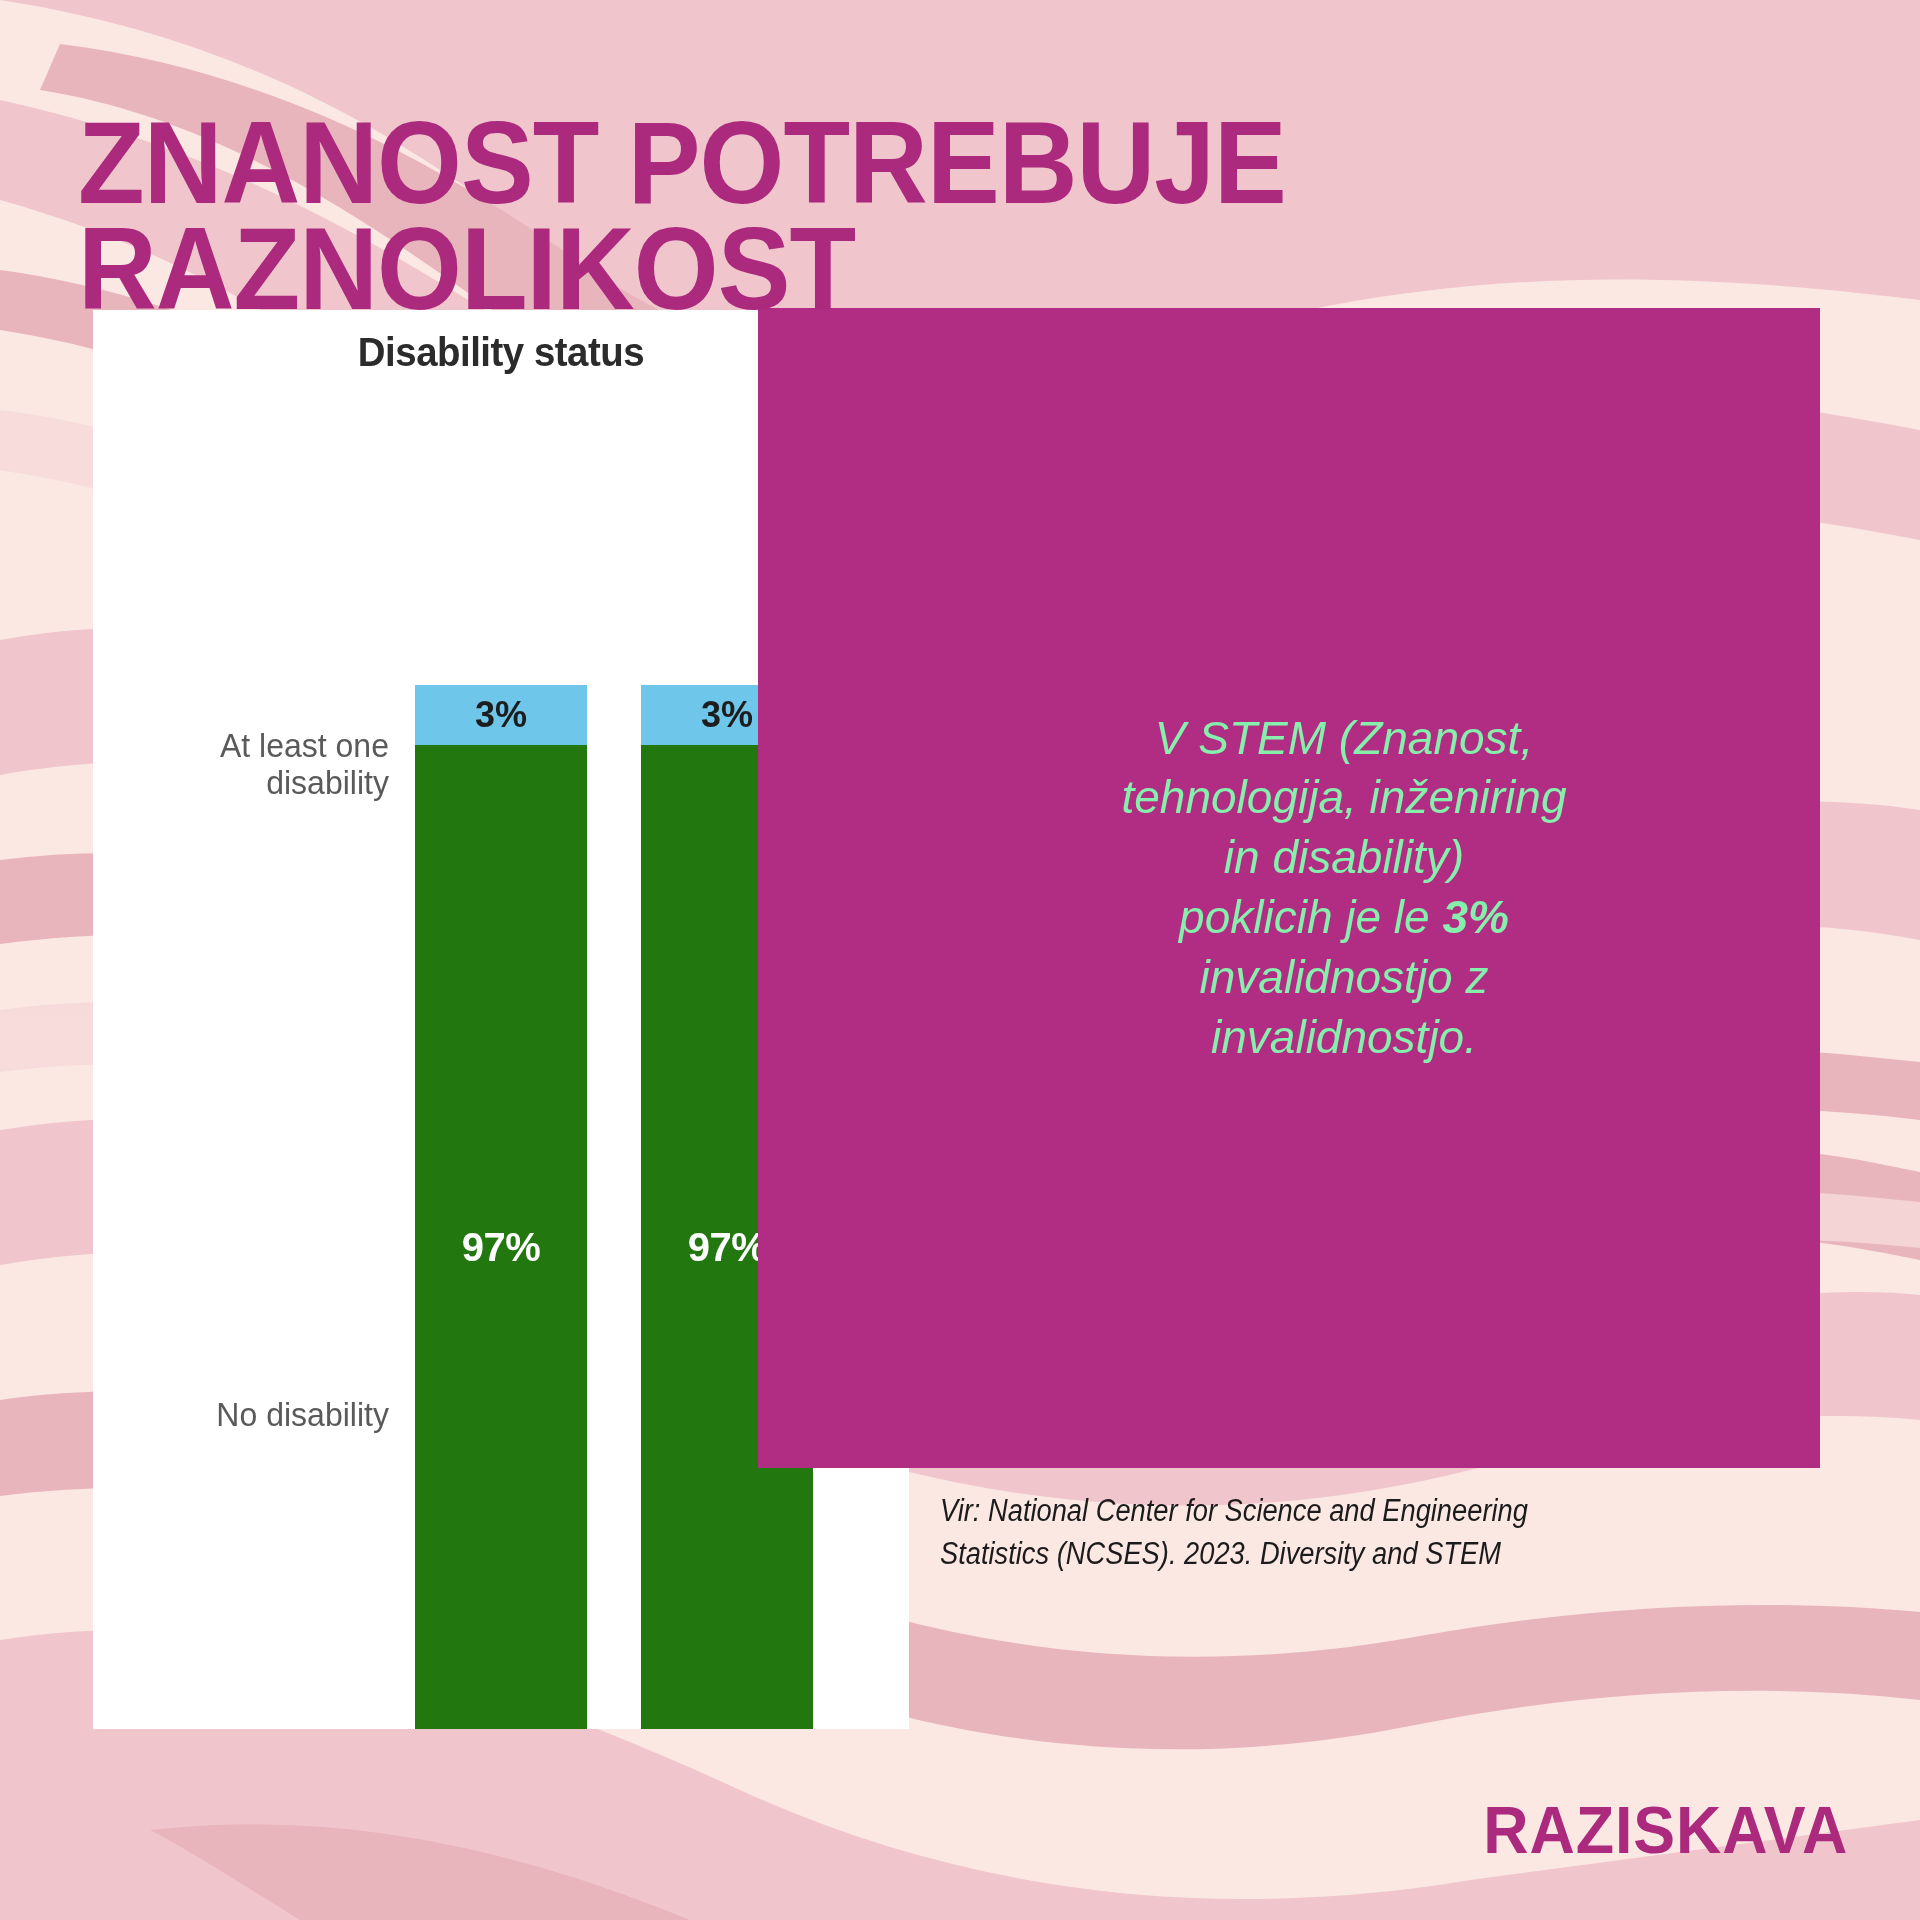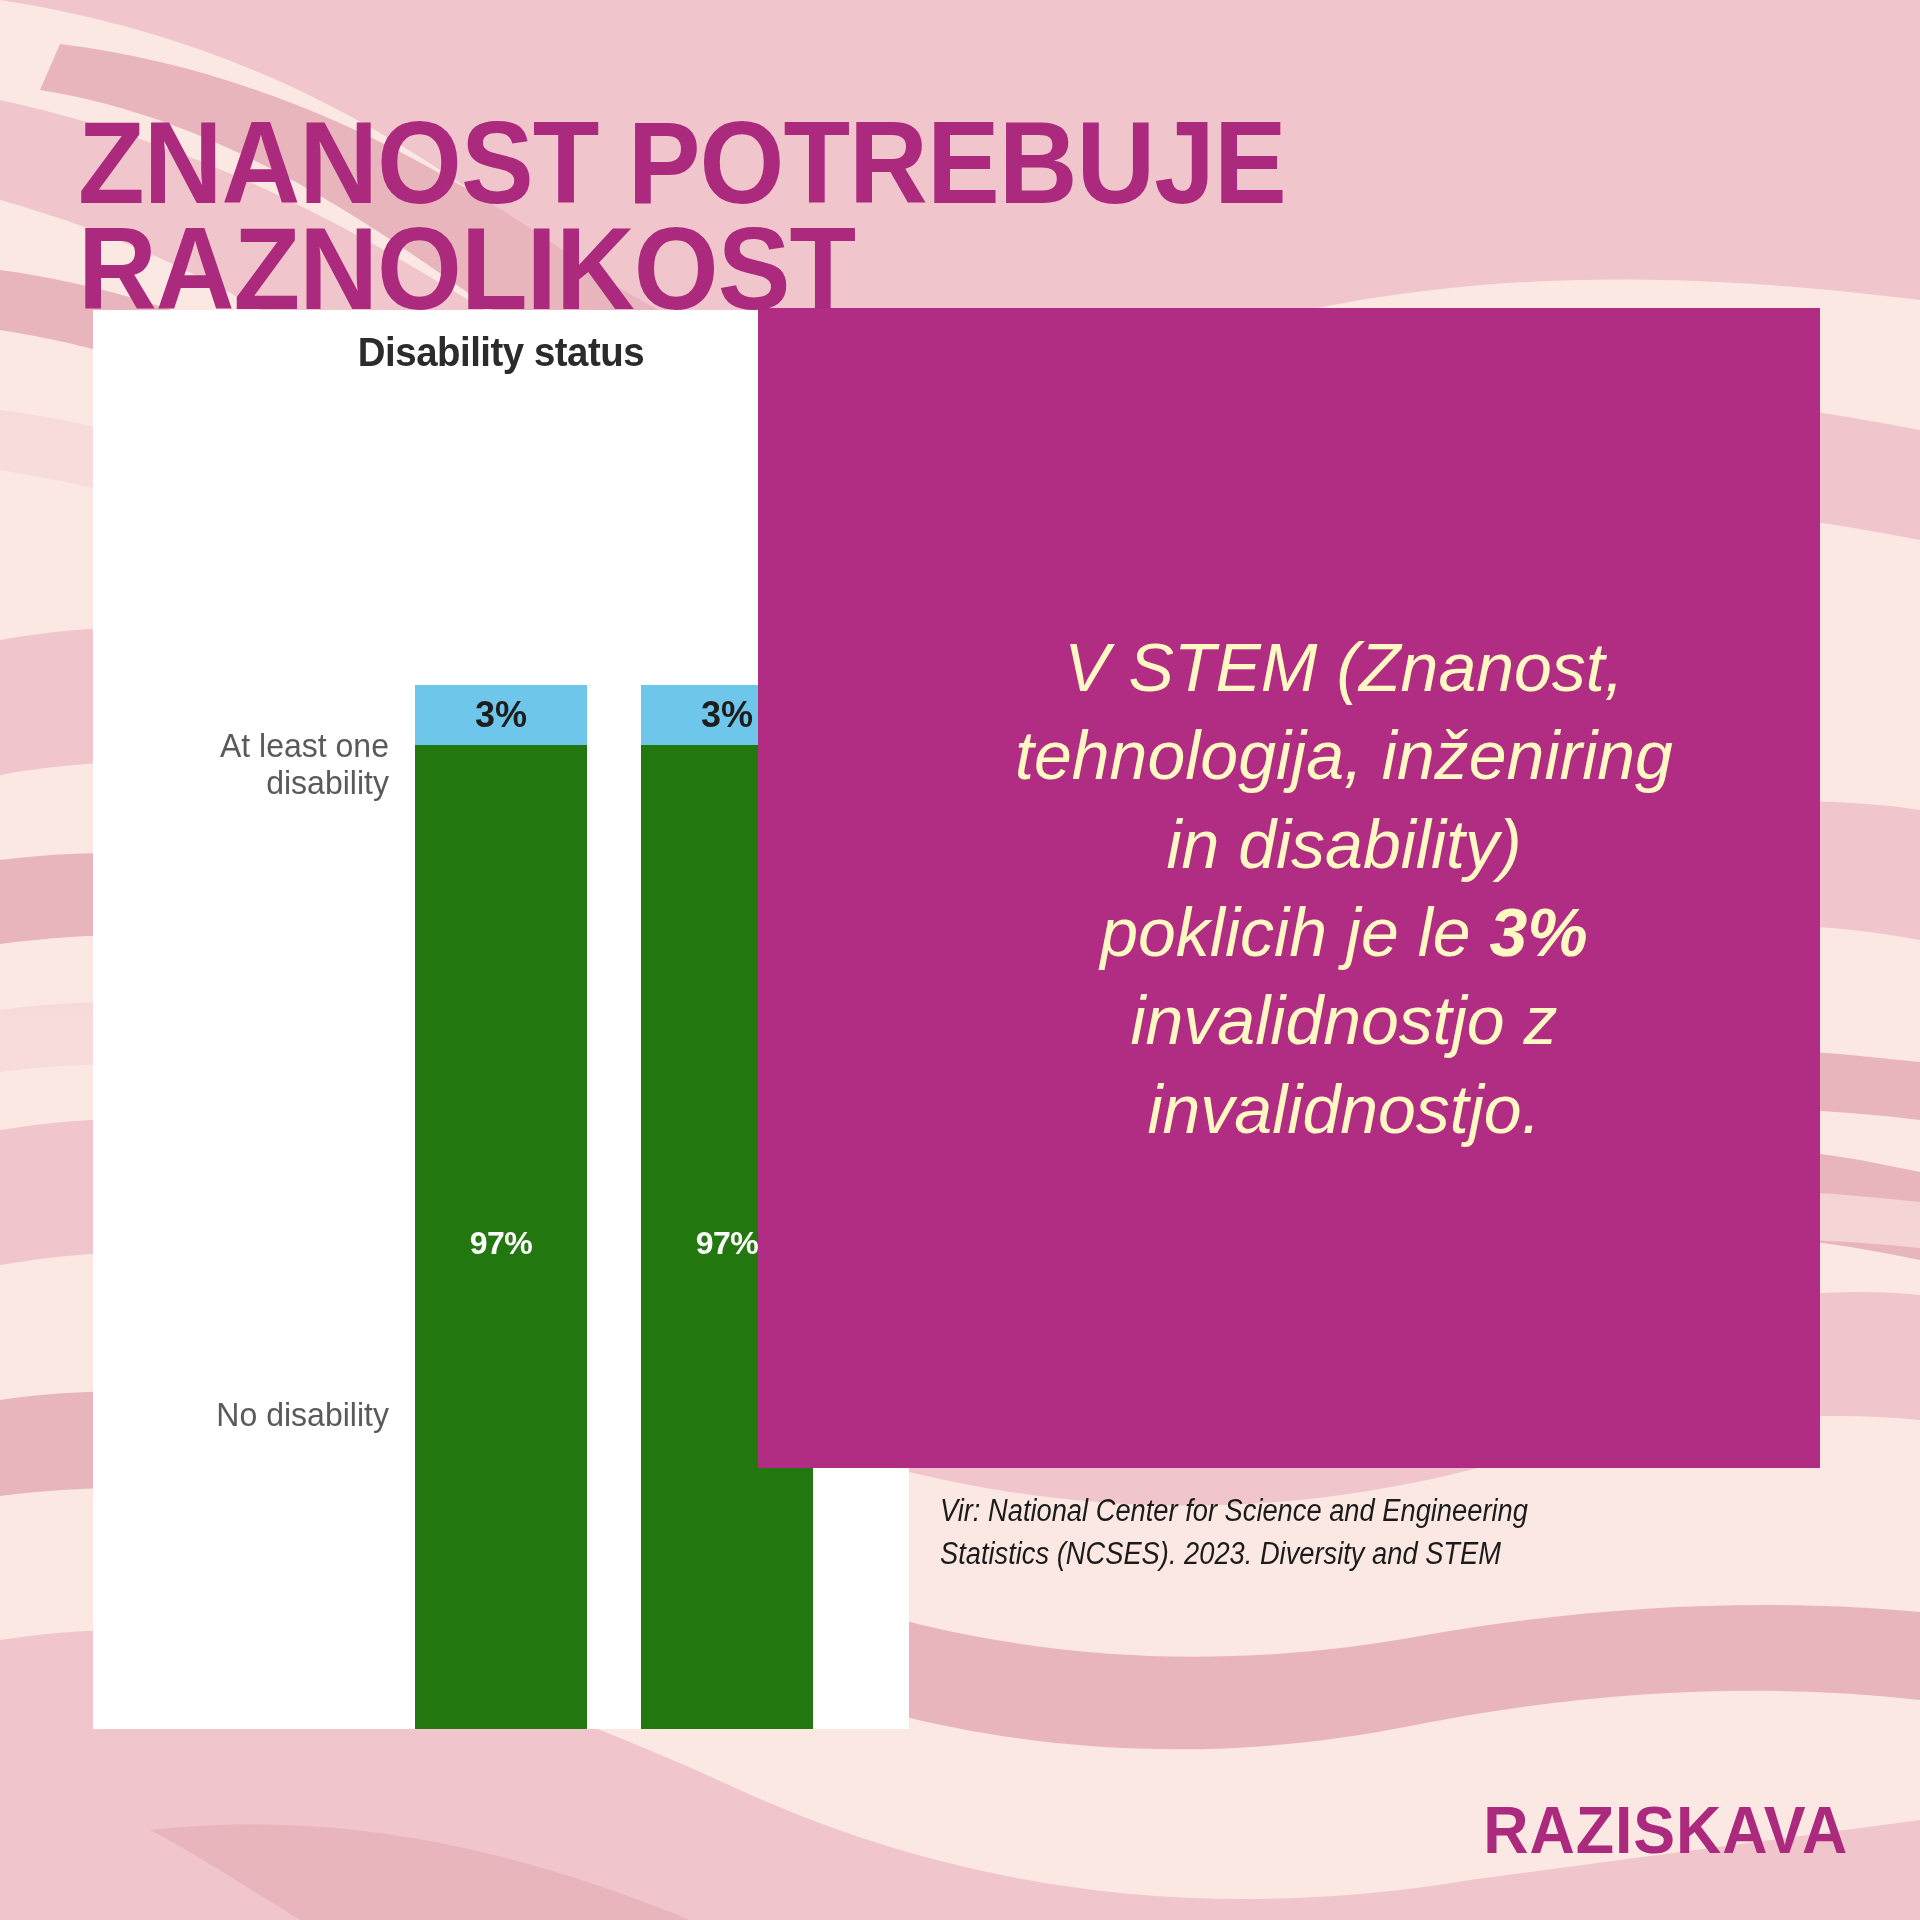--- a/index.html
+++ b/index.html
@@ -57,39 +57,39 @@
   .bar-blue{
     position:absolute;background:#6ec6ea;
     display:flex;align-items:center;justify-content:center;
     color:#1d1d1d;font-weight:bold;font-size:36px;
   }
   .bar-green{
     position:absolute;background:#22770f;
   }
   .bar-green-label{
     position:absolute;left:0;width:100%;text-align:center;
-    color:#ffffff;font-weight:bold;font-size:32px;
+    color:#ffffff;font-weight:bold;font-size:40px;
     letter-spacing:-0.5px;
   }
   .xtick{
     position:absolute;text-align:left;color:#6f6f6f;font-size:38px;
     top:1490px;width:200px;
   }
   
   .panel{
     position:absolute;left:758px;top:308px;width:1062px;height:1160px;
     background:#b12d83;
     z-index:5;
     display:flex;align-items:center;justify-content:center;
   }
   .panel-text{
     width:780px;
-    color:#fef9c3;
+    color:#86efac;
     font-style:italic;
-    font-size:68px;
+    font-size:46px;
     line-height:1.30;
     text-align:center;
     margin-left:110px;
   }
   .panel-text b{font-weight:bold;font-style:italic;}
   
   .source{
     position:absolute;left:940px;top:1490px;width:900px;
     font-style:italic;font-size:31px;line-height:1.38;color:#1b1b1b;
     transform:scaleX(0.88);transform-origin:left top;

